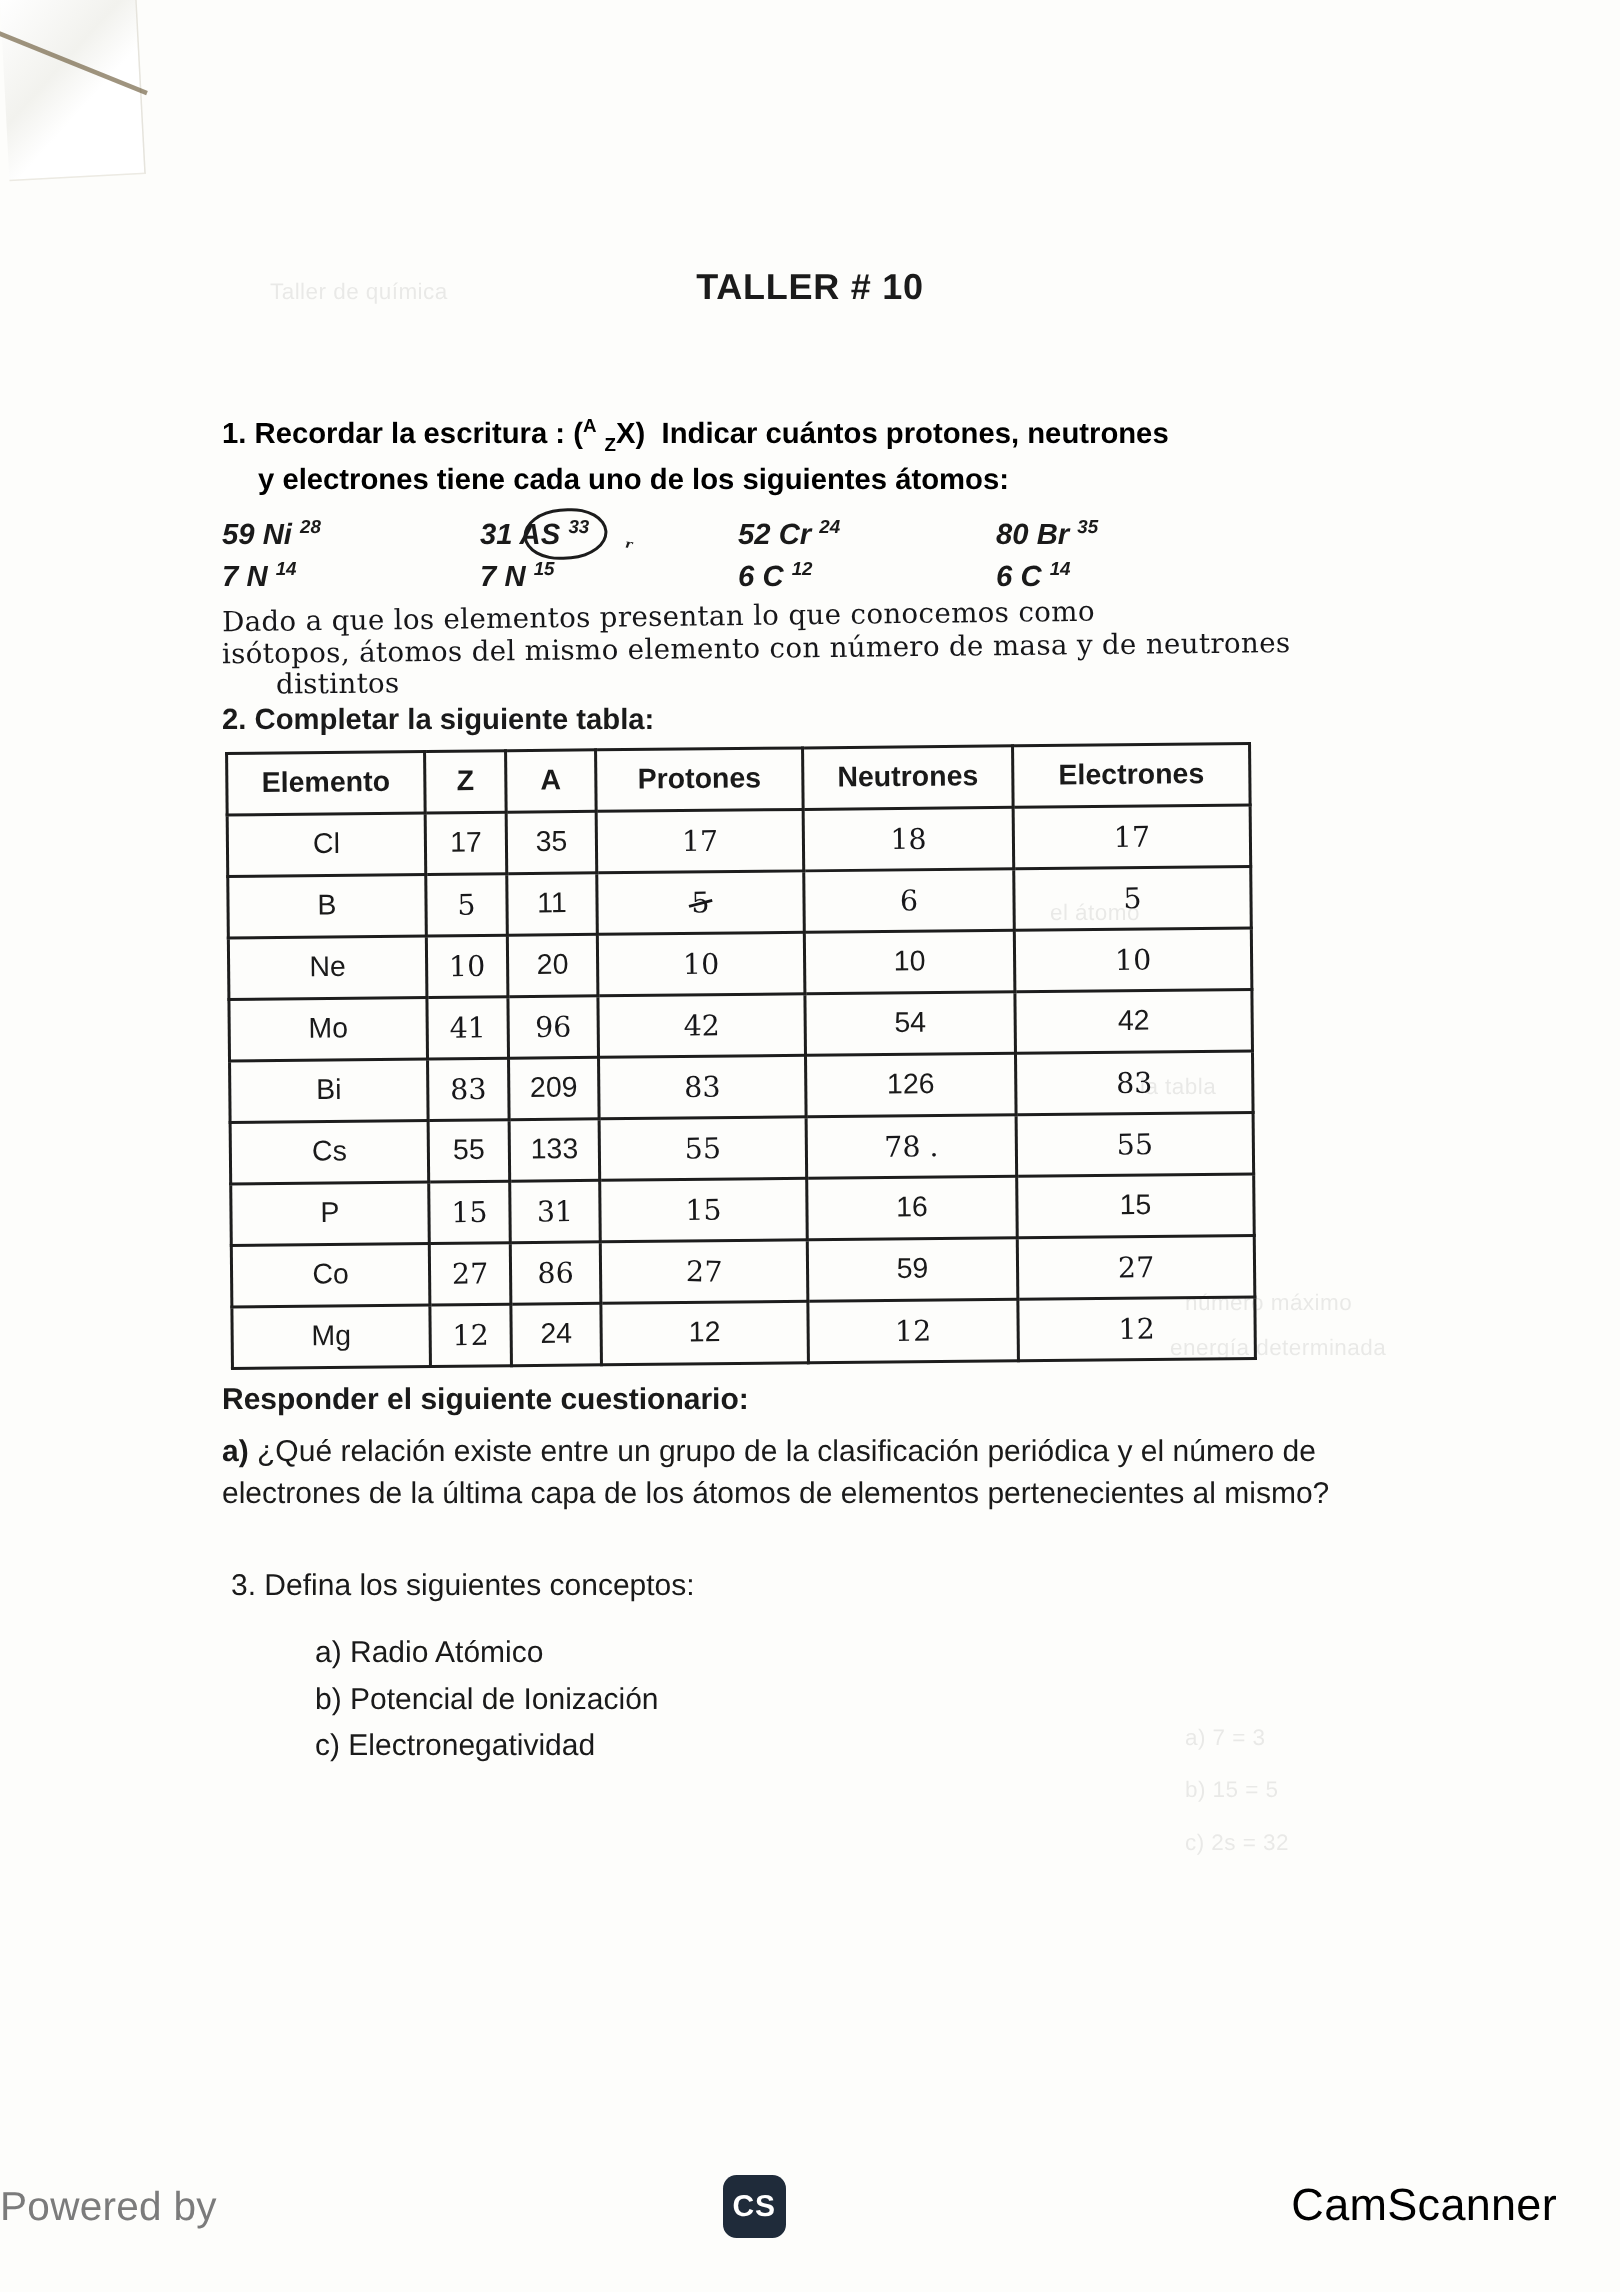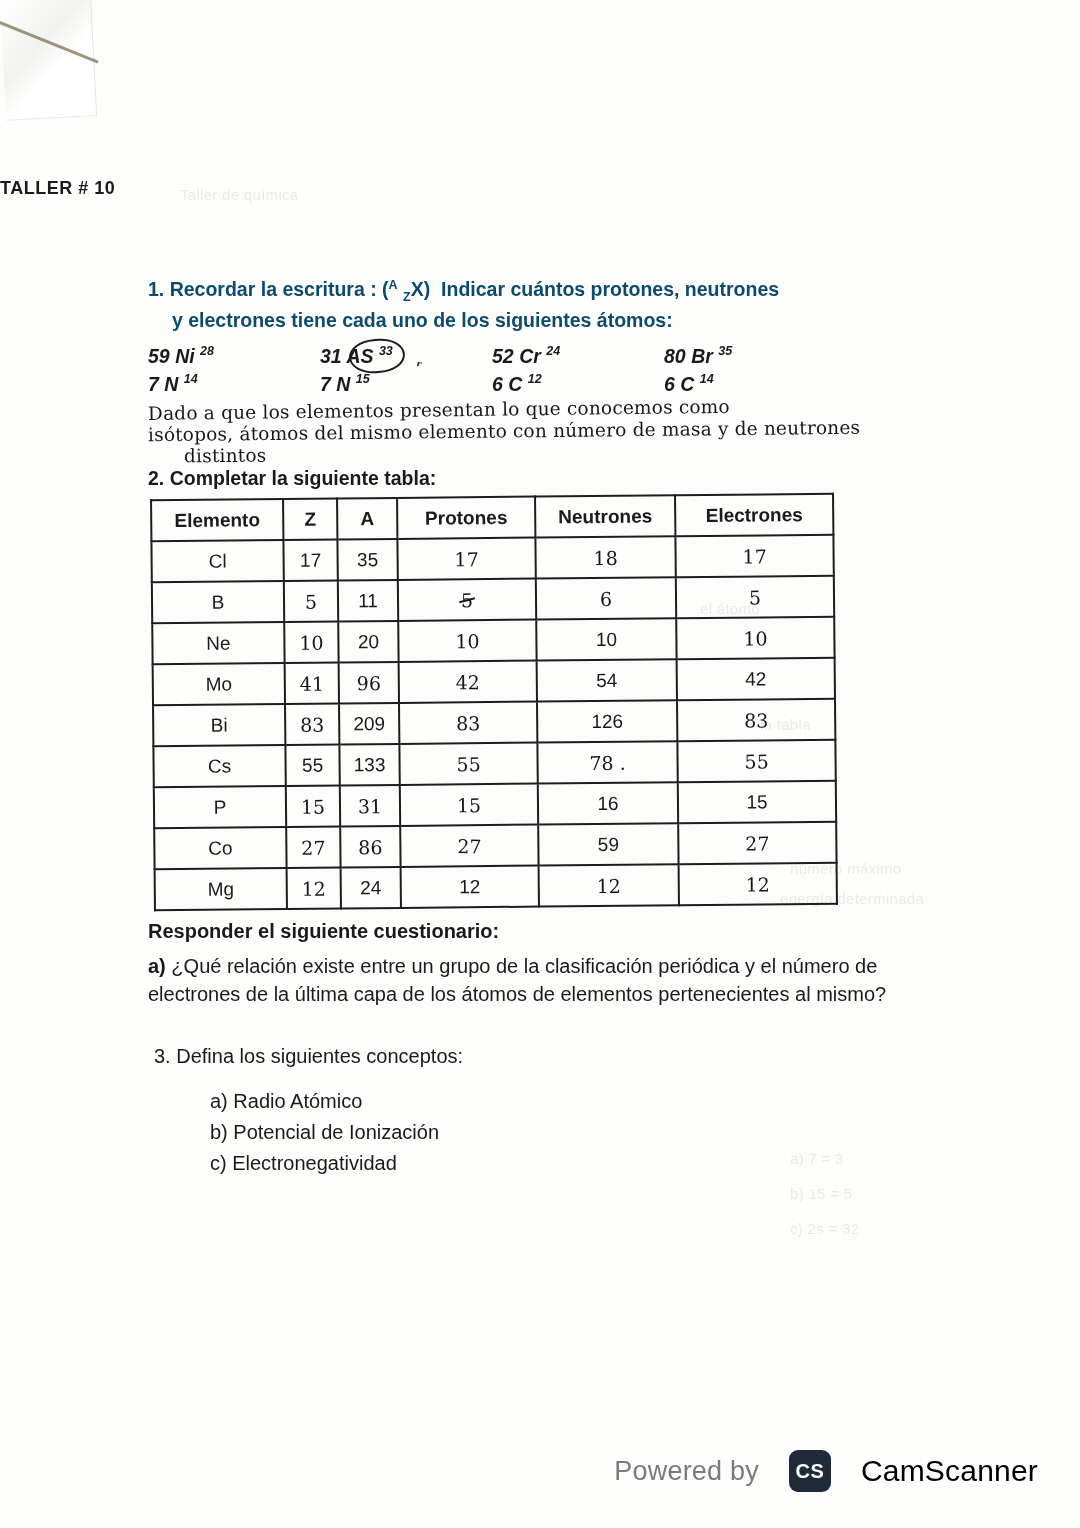--- a/index.html
+++ b/index.html
@@ -45,33 +45,34 @@
     font-size: 15px;
     letter-spacing: .3px;
     pointer-events: none;
     white-space: nowrap;
   }
 
   .title {
     position: absolute;
     top: 178px;
     left: 0; right: 0;
-    font-size: 18px;
+    text-align: center;
+    font-size: 24px;
     font-weight: 700;
     letter-spacing: .5px;
     color: #1b1b1b;
   }
 
   .content { position: absolute; left: 148px; top: 275px; width: 800px; }
 
   .q1 {
     font-size: 19.5px;
     font-weight: 700;
     line-height: 1.45;
-    color: #0c4a6e;
+    color: #000000;
   }
   .q1 .indent { display: block; padding-left: 24px; }
   sup.small { font-size: 12.5px; font-weight: 700; vertical-align: super; }
   sub.small { font-size: 12.5px; font-weight: 700; vertical-align: sub; }
 
   .isotopes {
     margin-top: 10px;
     font-size: 19.5px;
     font-weight: 700;
     font-style: italic;
@@ -183,21 +184,21 @@
     font-size: 20px;
     line-height: 1.55;
   }
 
   .footer {
     position: absolute;
     left: 0; right: 0;
     bottom: 36px;
     display: flex;
     align-items: center;
-    justify-content: flex-end;
+    justify-content: space-between;
     padding-right: 42px;
     gap: 30px;
   }
   .powered {
     font-size: 27px;
     color: #7b7b7b;
     letter-spacing: .2px;
   }
   .cs-badge {
     width: 42px; height: 42px;

